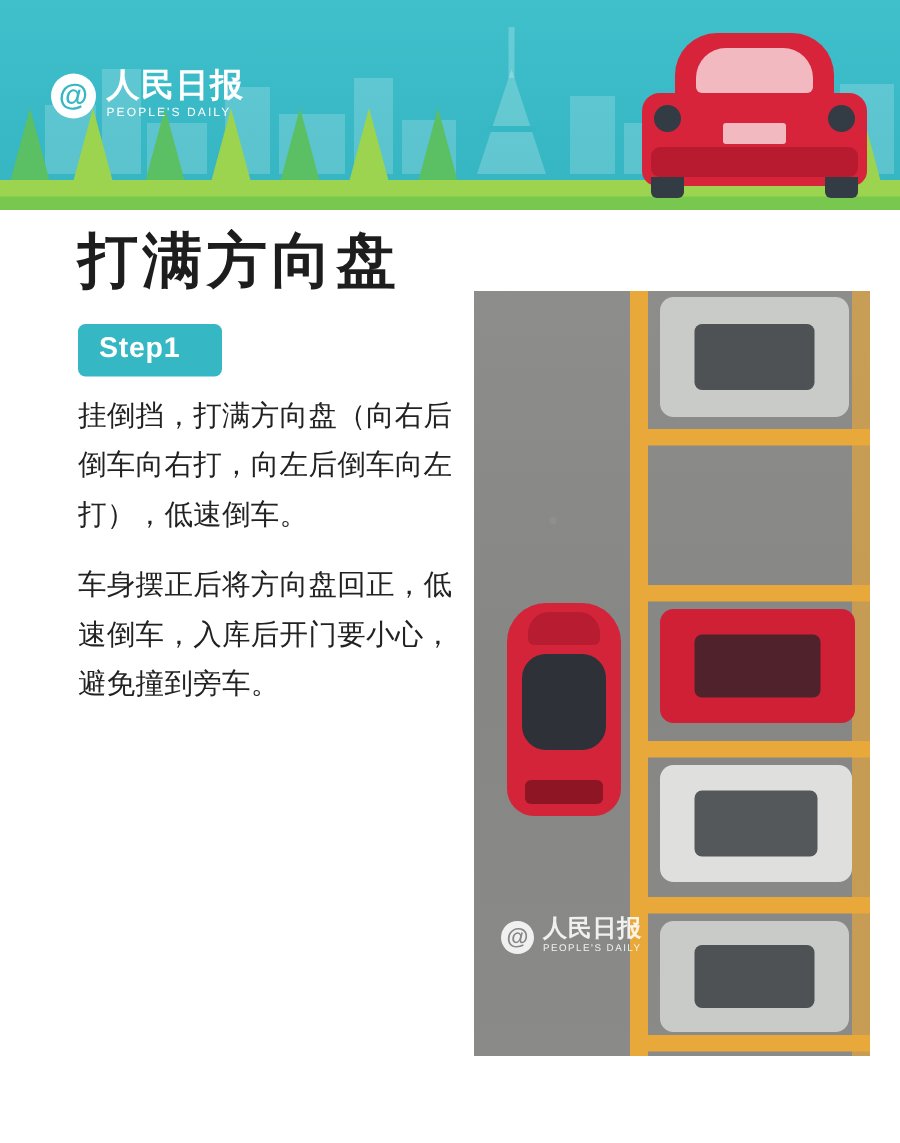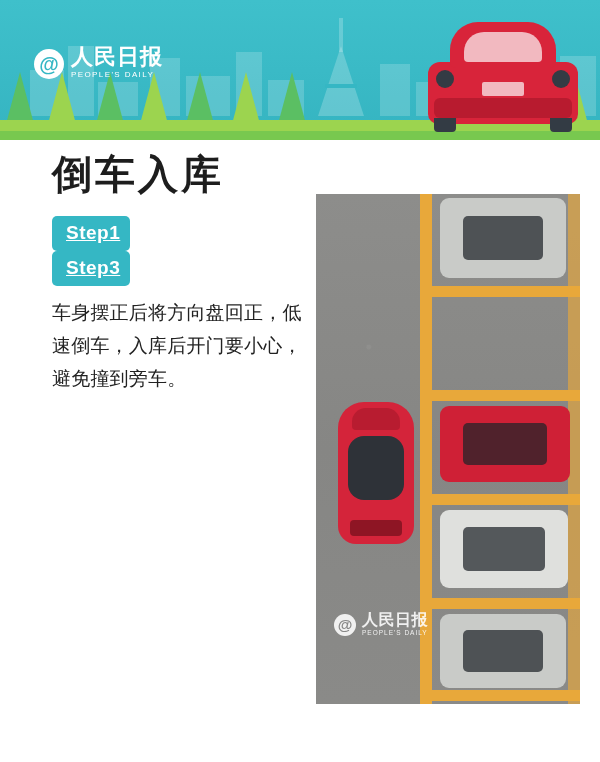--- a/index.html
+++ b/index.html
@@ -240,24 +240,23 @@
     left: 52px;
     top: 216px;
     width: 258px;
   }
   .step-badge {
     display: inline-block;
     background: #35b7c4;
     color: #ffffff;
     font-size: 19px;
     font-weight: bold;
-    padding: 6px 10px 7px 14px;
+    padding: 6px 28px 7px 14px;
     border-radius: 5px;
     letter-spacing: 0.5px;
-    text-decoration: underline;
   }
   .step-text {
     margin: 10px 0 16px 0;
     font-size: 19px;
     line-height: 33px;
     color: #222222;
     letter-spacing: 0.2px;
   }
   .step-block-2 .step-text,
   .step-block-3 .step-text { margin-bottom: 14px; }
@@ -455,30 +454,30 @@
       <div class="car-window"></div>
       <div class="car-light l"></div>
       <div class="car-light r"></div>
       <div class="car-plate"></div>
       <div class="car-bumper"></div>
       <div class="car-wheel l"></div>
       <div class="car-wheel r"></div>
     </div>
   </div>
 
-  <div class="title">倒车入库</div>
+  <div class="title">打满方向盘</div>
 
   <div class="steps">
     <div class="step-block-1">
       <span class="step-badge">Step1</span>
     </div>
     <div class="step-block-2">
+      <p class="step-text">挂倒挡，打满方向盘（向右后倒车向右打，向左后倒车向左打），低速倒车。</p>
     </div>
     <div class="step-block-3">
-      <span class="step-badge">Step3</span>
       <p class="step-text">车身摆正后将方向盘回正，低速倒车，入库后开门要小心，避免撞到旁车。</p>
     </div>
   </div>
 
   <div class="photo">
     <div class="asphalt"></div>
     <div class="lane-line main"></div>
     <div class="bay-edge"></div>
     <div class="bay-line y1"></div>
     <div class="bay-line y2"></div>

